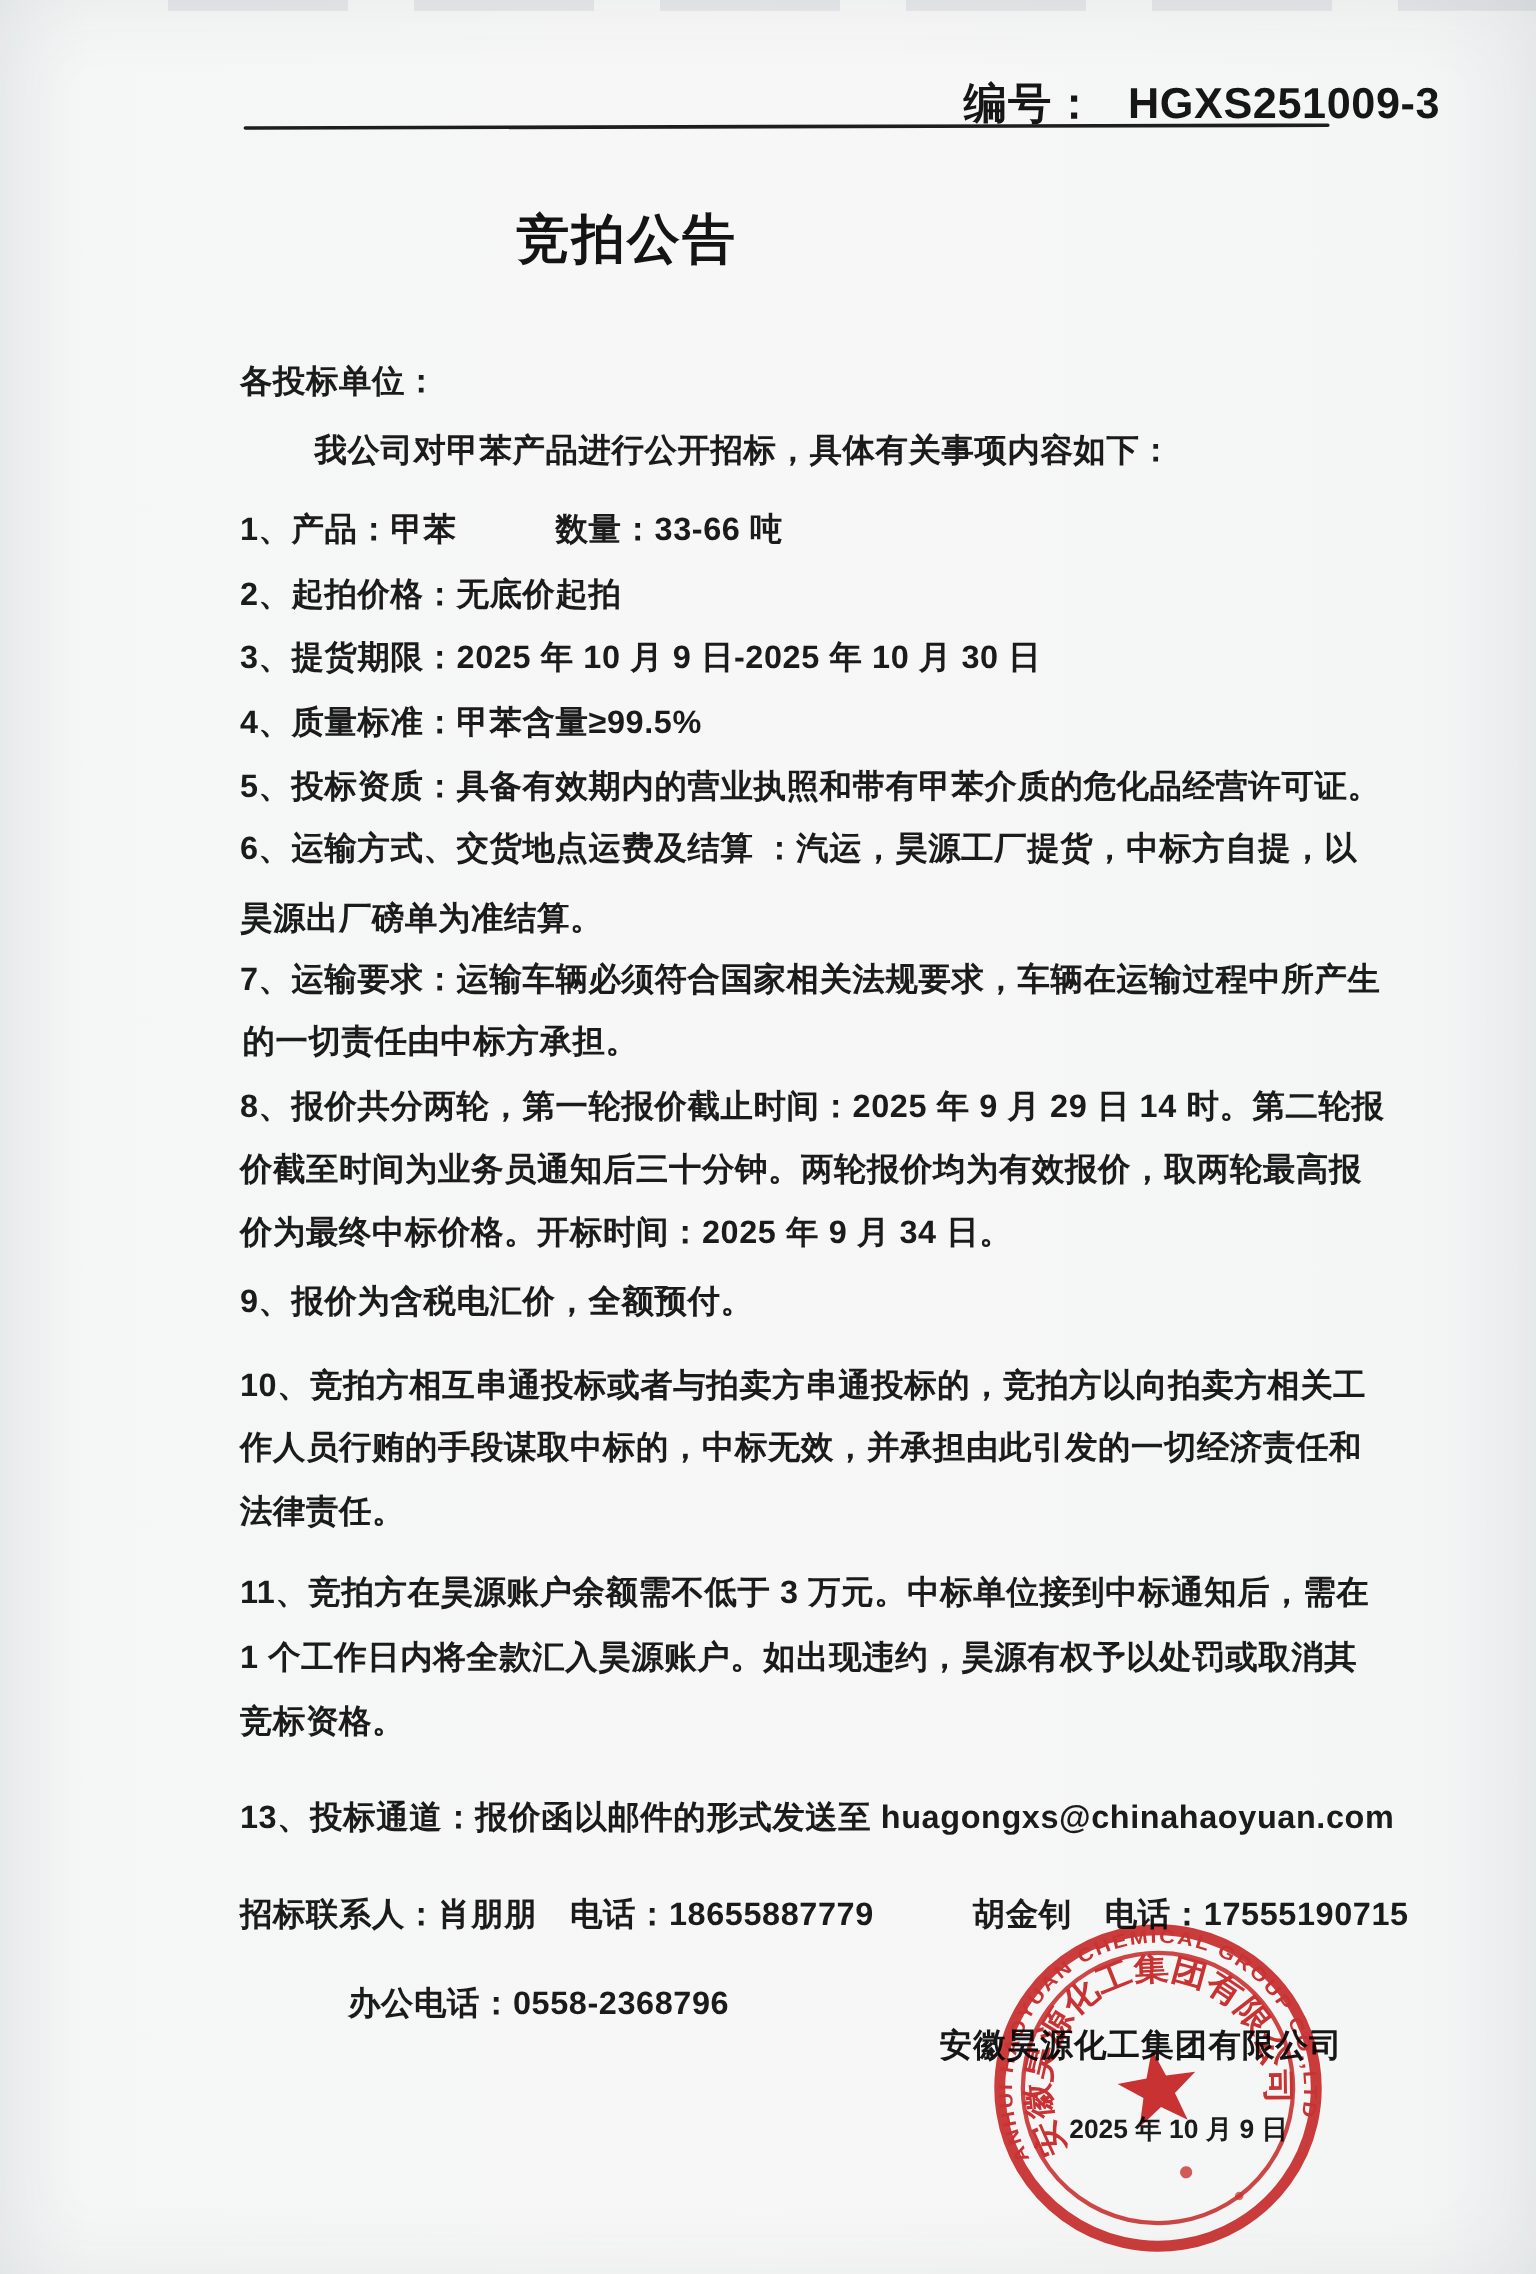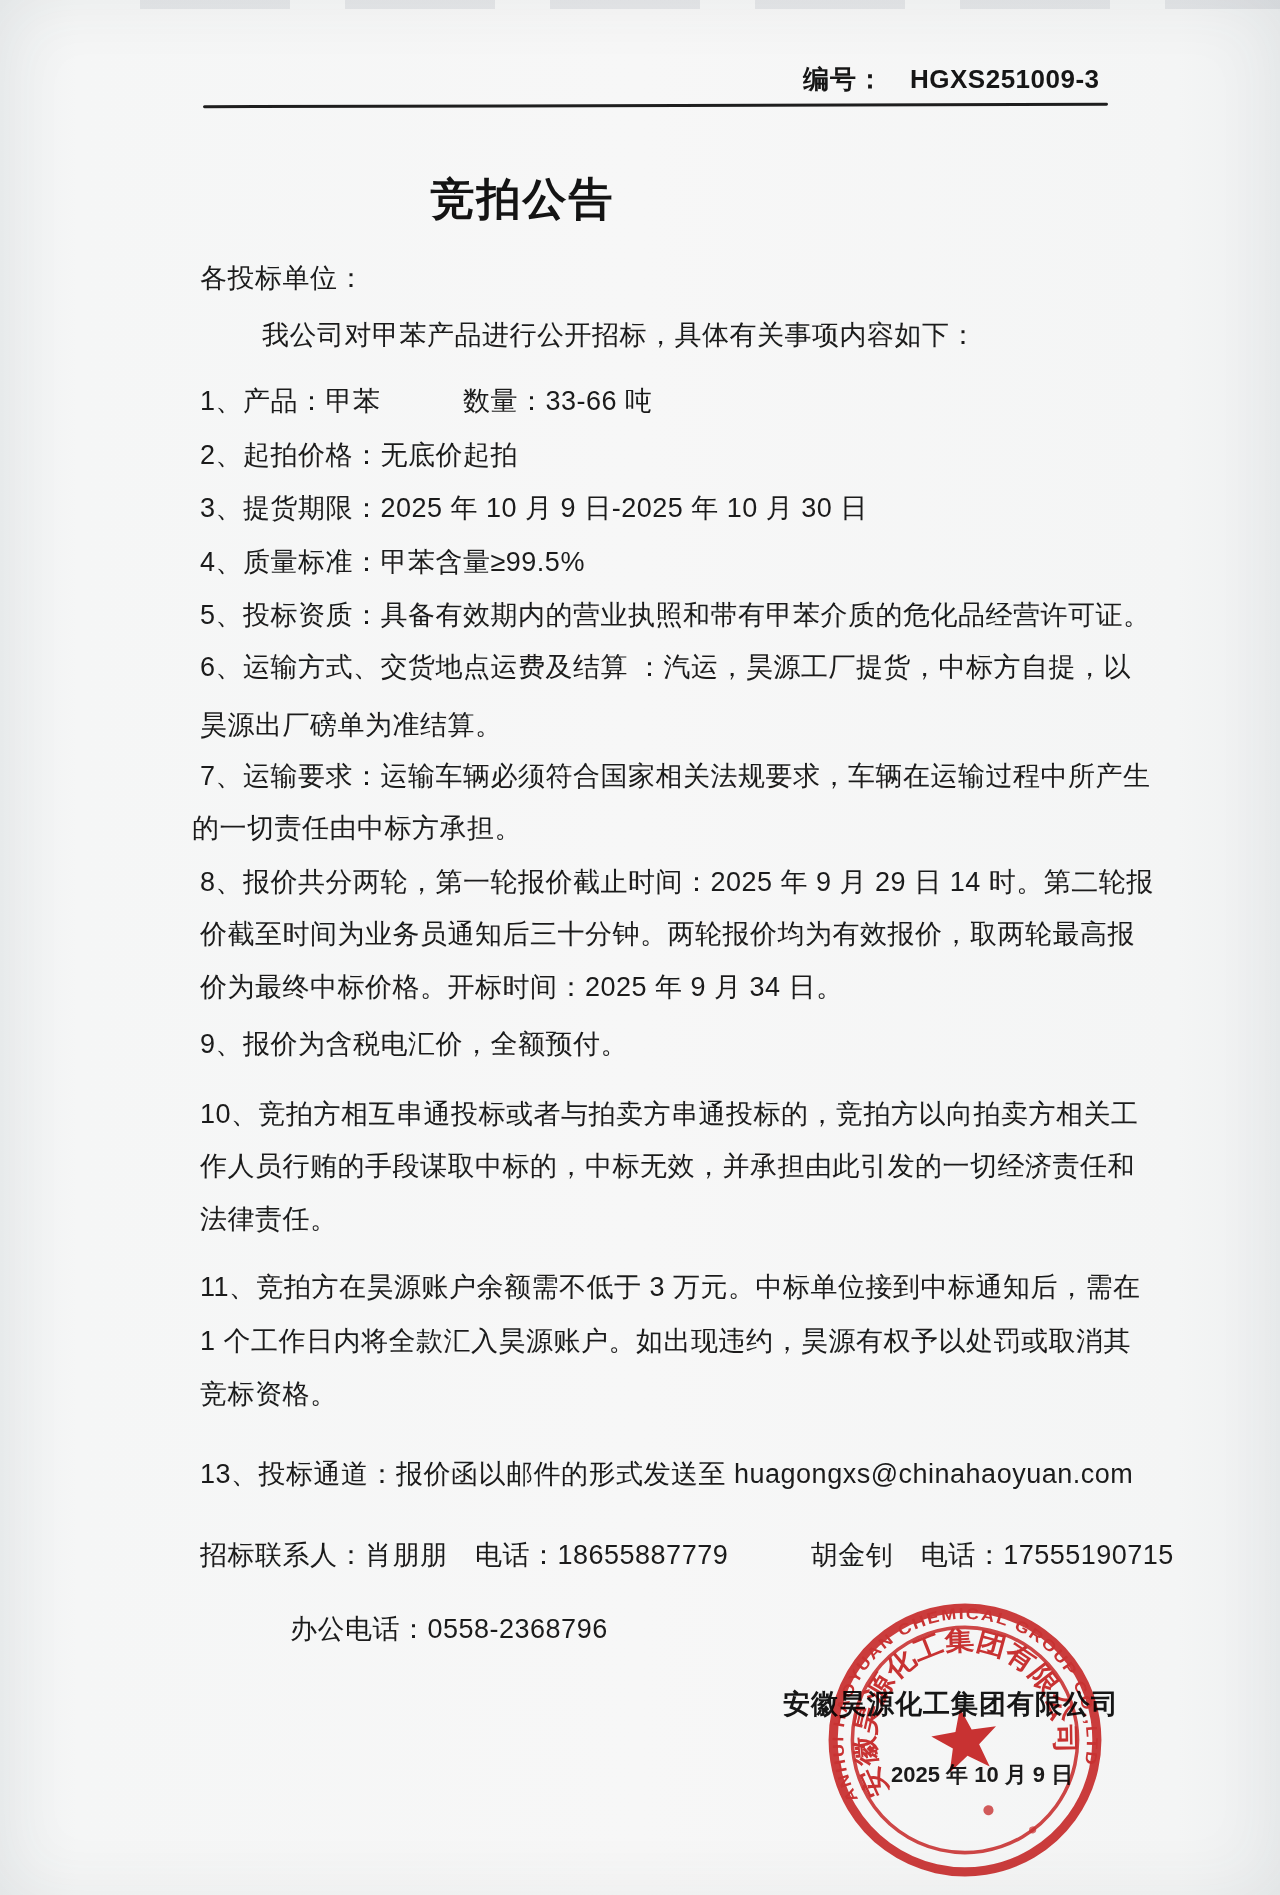--- a/index.html
+++ b/index.html
@@ -9,35 +9,35 @@
     font-family:"Liberation Sans","DejaVu Sans",sans-serif;
     color:#1c1c1c;
   }
   .page-shade{position:absolute;inset:0;box-shadow:inset 0 0 70px rgba(60,65,75,.07);pointer-events:none;}
   .top-noise{
     position:absolute;top:0;left:140px;width:1140px;height:9px;opacity:.55;
     background:repeating-linear-gradient(90deg,rgba(130,135,150,.28) 0 150px,rgba(130,135,150,0) 150px 205px);
   }
   .doc-no{
     position:absolute;top:62px;left:803px;white-space:pre;
-    font-size:26px;font-weight:700;letter-spacing:1px;color:#161616;
+    font-size:36px;font-weight:700;letter-spacing:1px;color:#161616;
   }
   .doc-no .num{margin-left:26px;letter-spacing:.5px;}
   .header-rule{
     position:absolute;top:104px;left:203px;width:905px;height:3px;
     background:#1e1e1e;transform:rotate(-.15deg);border-radius:2px;
   }
   .doc-title{
     position:absolute;top:170px;left:0;width:1019px;text-align:center;
     font-size:44px;font-weight:900;letter-spacing:2px;color:#141414;
     padding-left:26px;box-sizing:border-box;white-space:nowrap;
   }
   .body-line{
-    position:absolute;white-space:pre;font-size:27px;font-weight:400;
-    color:#1b1b1b;line-height:1.2;letter-spacing:.5px;
+    position:absolute;white-space:pre;font-size:27px;font-weight:700;
+    color:#1b1b1b;line-height:1.2;letter-spacing:.5px;margin-top:40px;
   }
   .footer-company{
     position:absolute;top:1686px;left:783px;font-size:27px;font-weight:800;
     letter-spacing:1px;color:#161616;white-space:nowrap;
   }
   .footer-date{
     position:absolute;top:1760px;left:891px;font-size:22px;font-weight:700;
     color:#1b1b1b;white-space:nowrap;
   }
   .stamp{
@@ -61,21 +61,21 @@
     <div class="body-line" style="top: 262px; left: 200px;">各投标单位：</div>
     <div class="body-line" style="top: 319px; left: 262px;">我公司对甲苯产品进行公开招标，具体有关事项内容如下：</div>
     <div class="body-line" style="top: 385px; left: 200px;">1、产品：甲苯　　　数量：33-66 吨</div>
     <div class="body-line" style="top: 439px; left: 200px;">2、起拍价格：无底价起拍</div>
     <div class="body-line" style="top: 492px; left: 200px;">3、提货期限：2025 年 10 月 9 日-2025 年 10 月 30 日</div>
     <div class="body-line" style="top: 546px; left: 200px;">4、质量标准：甲苯含量≥99.5%</div>
     <div class="body-line" style="top: 599px; left: 200px;">5、投标资质：具备有效期内的营业执照和带有甲苯介质的危化品经营许可证。</div>
     <div class="body-line" style="top: 651px; left: 200px;">6、运输方式、交货地点运费及结算 ：汽运，昊源工厂提货，中标方自提，以</div>
     <div class="body-line" style="top: 709px; left: 200px;">昊源出厂磅单为准结算。</div>
     <div class="body-line" style="top: 760px; left: 200px;">7、运输要求：运输车辆必须符合国家相关法规要求，车辆在运输过程中所产生</div>
-    <div class="body-line" style="top: 812px; left: 192px;">的一切责任由中标方承担。</div>
+    <div class="body-line" style="top: 812px; left: 202px;">的一切责任由中标方承担。</div>
     <div class="body-line" style="top: 866px; left: 200px;">8、报价共分两轮，第一轮报价截止时间：2025 年 9 月 29 日 14 时。第二轮报</div>
     <div class="body-line" style="top: 918px; left: 200px;">价截至时间为业务员通知后三十分钟。两轮报价均为有效报价，取两轮最高报</div>
     <div class="body-line" style="top: 971px; left: 200px;">价为最终中标价格。开标时间：2025 年 9 月 34 日。</div>
     <div class="body-line" style="top: 1028px; left: 200px;">9、报价为含税电汇价，全额预付。</div>
     <div class="body-line" style="top: 1098px; left: 200px;">10、竞拍方相互串通投标或者与拍卖方串通投标的，竞拍方以向拍卖方相关工</div>
     <div class="body-line" style="top: 1150px; left: 200px;">作人员行贿的手段谋取中标的，中标无效，并承担由此引发的一切经济责任和</div>
     <div class="body-line" style="top: 1203px; left: 200px;">法律责任。</div>
     <div class="body-line" style="top: 1271px; left: 200px;">11、竞拍方在昊源账户余额需不低于 3 万元。中标单位接到中标通知后，需在</div>
     <div class="body-line" style="top: 1325px; left: 200px;">1 个工作日内将全款汇入昊源账户。如出现违约，昊源有权予以处罚或取消其</div>
     <div class="body-line" style="top: 1378px; left: 200px;">竞标资格。</div>

